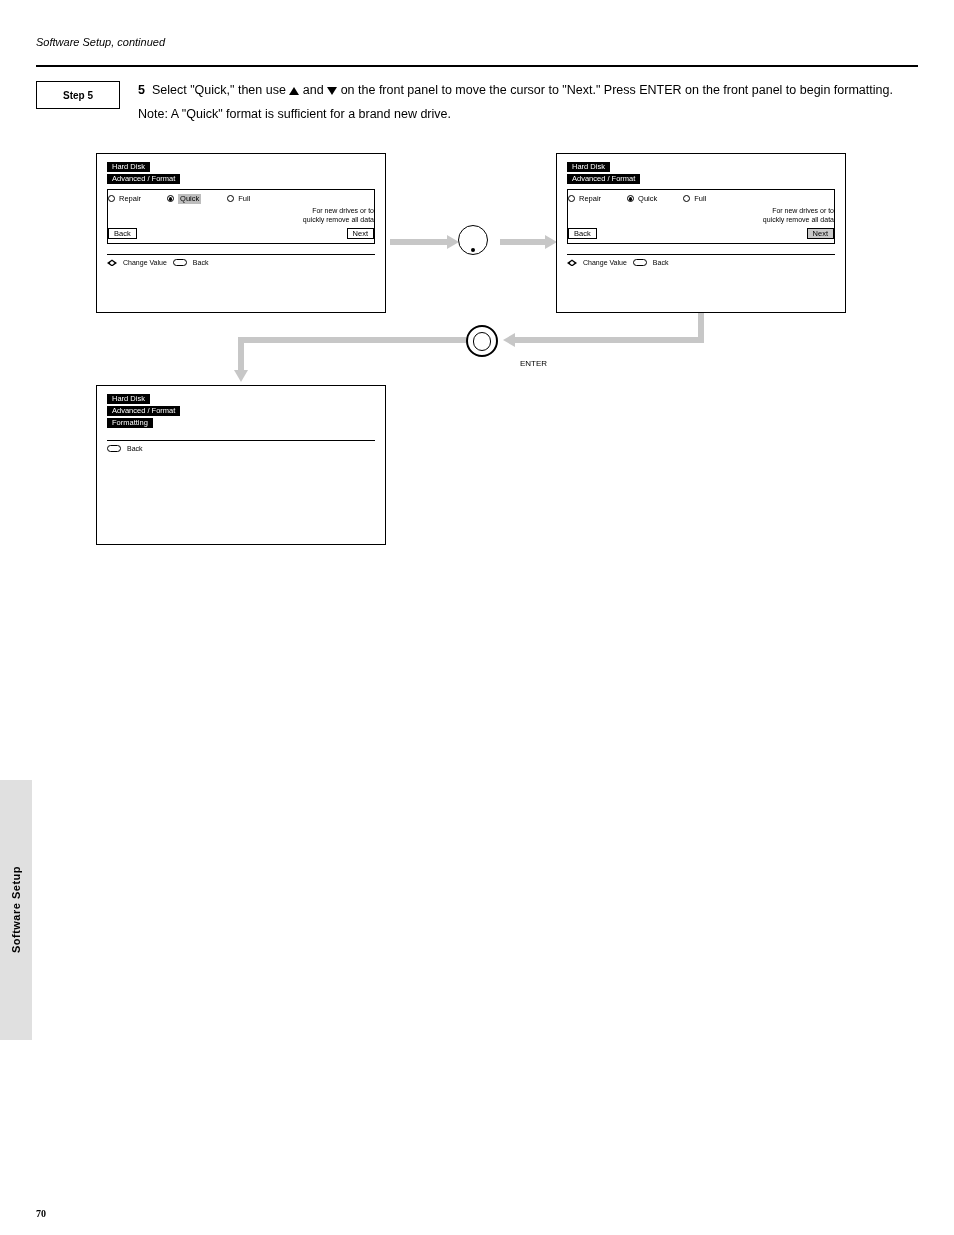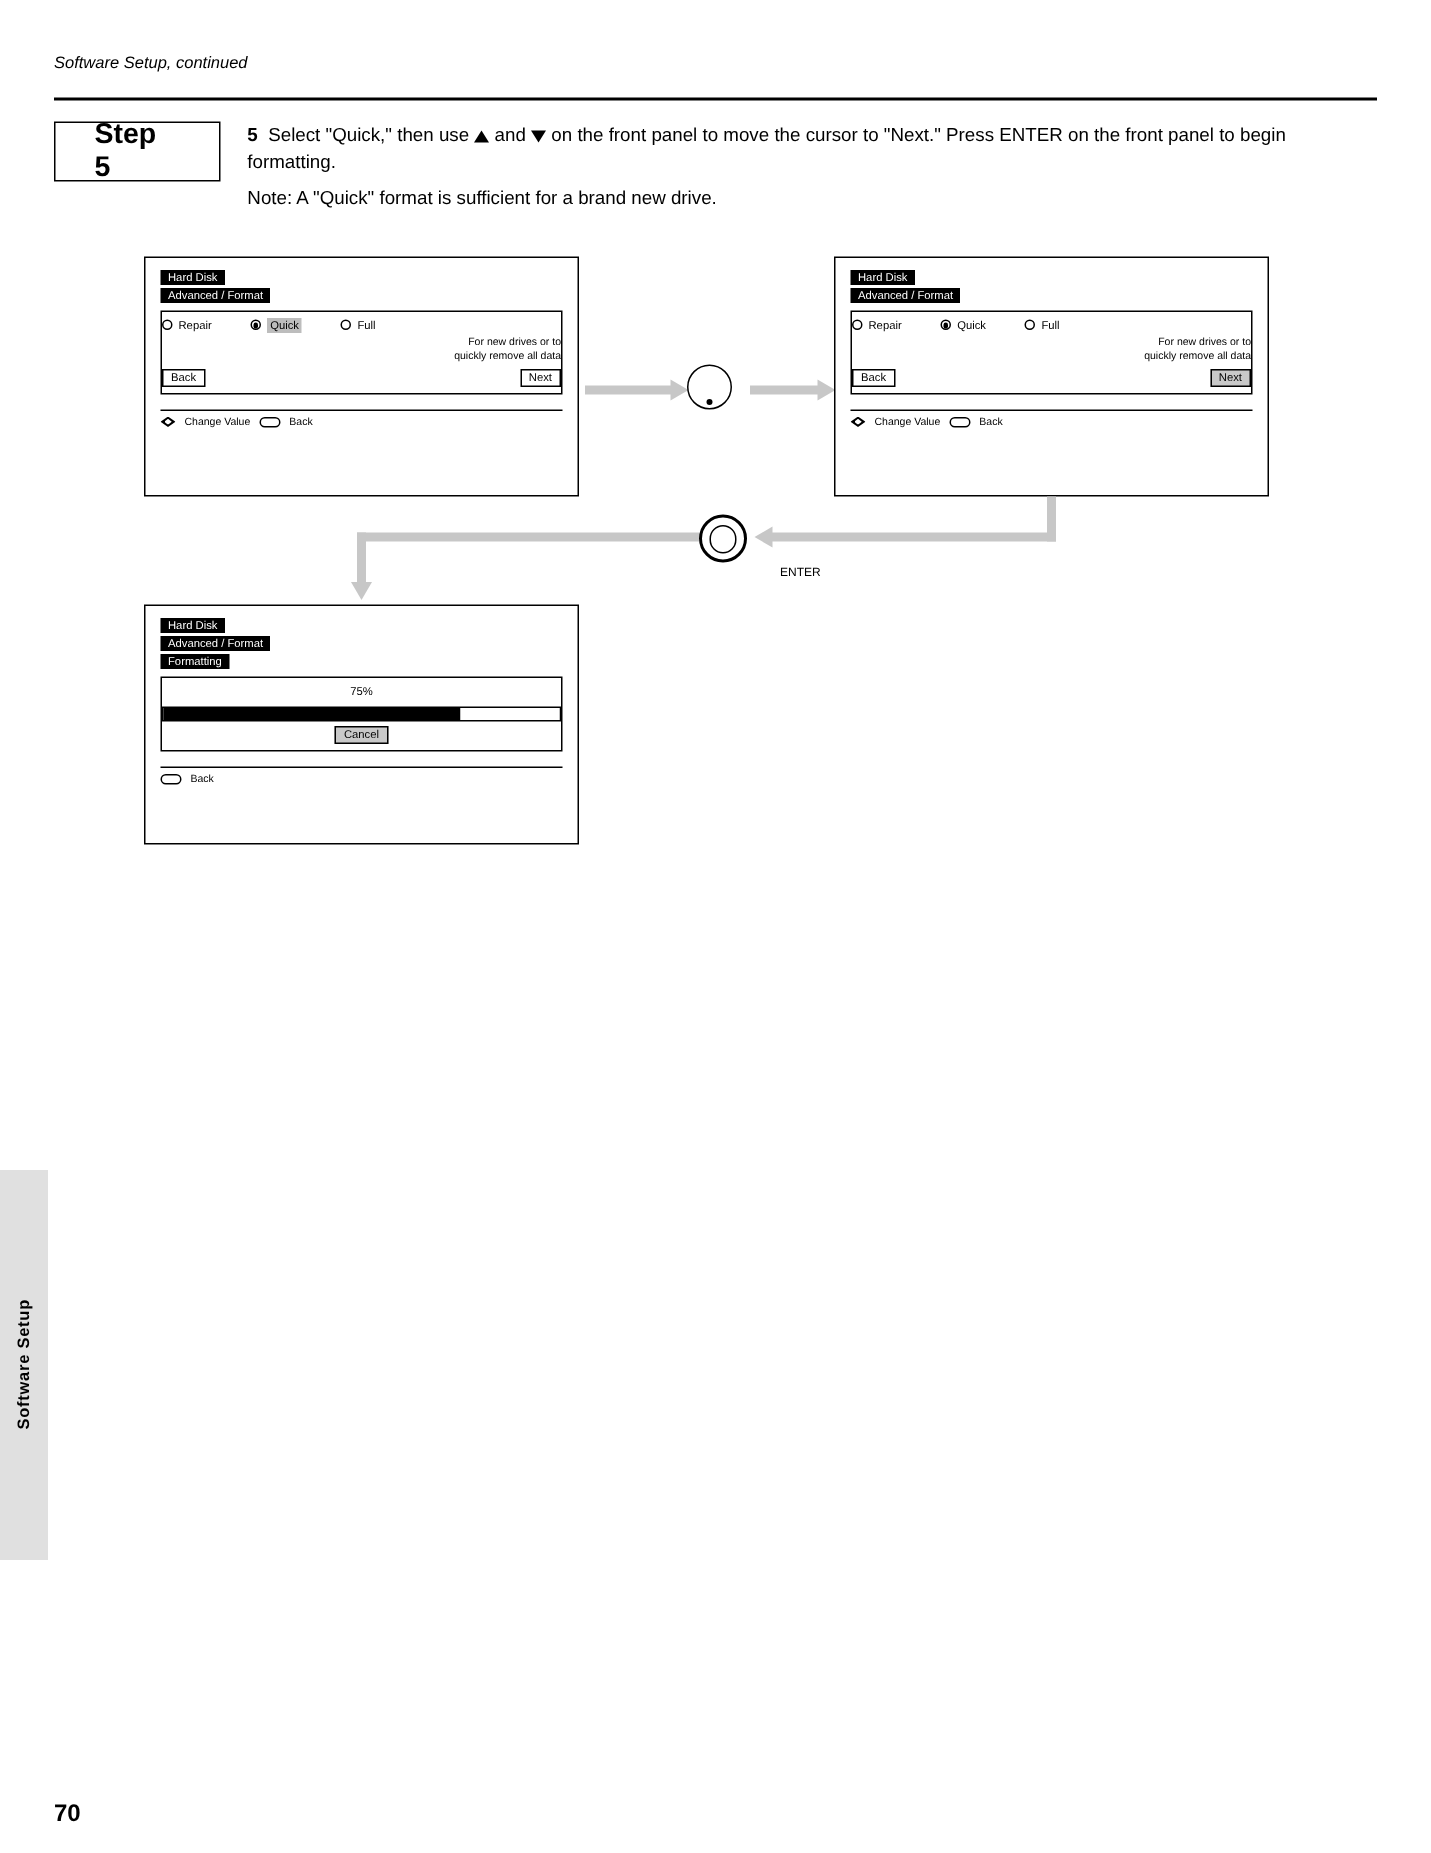--- a/index.html
+++ b/index.html
@@ -34,38 +34,39 @@
     transform: rotate(180deg);
     font-size: 11px;
     font-weight: bold;
     letter-spacing: 0.5px;
     color: #000;
   }
   .page-num {
     position: absolute;
     left: 36px;
     bottom: 16px;
-    font-size: 16px;
+    font-size: 10px;
     font-weight: bold;
+    font-family: Liberation Serif, serif;
   }
   .chapter {
     font-size: 11px;
     font-style: italic;
     margin-bottom: 17px;
   }
   .step-row {
     display: flex;
     align-items: flex-start;
     gap: 18px;
   }
   .step-box {
     border: 1px solid #000;
     padding: 8px 26px;
-    font-size: 19px;
-    height: 40px;
+    font-size: 10px;
+    height: 28px;
     display: flex;
     align-items: center;
   }
   .step-text {
     font-size: 12.5px;
     line-height: 1.45;
   }
   .tri {
     display: inline-block;
     width: 0; height: 0;
@@ -320,27 +321,19 @@
   <div class="node enter" style="left:370px;top:172px;width:32px;height:32px;"></div>
   <div class="enter-label" style="left:376px;top:206px;padding-left:48px;">ENTER</div>
 
   <div style="position:absolute;left:142px;top:184px;width:228px;height:6px;background:#c7c7c7"></div>
   <div class="arrow-thick down" style="left:142px;top:184px;height:36px;"></div>
 
   <div class="panel" style="left:0;top:232px;width:290px;height:160px;">
     <span class="tab">Hard Disk</span><br>
     <span class="tab">Advanced / Format</span><br>
     <span class="tab">Formatting</span>
-    <div class="frame" style="text-align:center">
-      <div>75%</div>
-      <div class="format-bar">
-        <div style="width:75%;background:#000"></div>
-        <div style="width:25%;background:#fff"></div>
-      </div>
-      <span class="btn hl">Cancel</span>
-    </div>
     <div class="footer">
       <span class="pill"></span>
       <span>Back</span>
     </div>
   </div>
 
 </div>
 
 </body></html>

